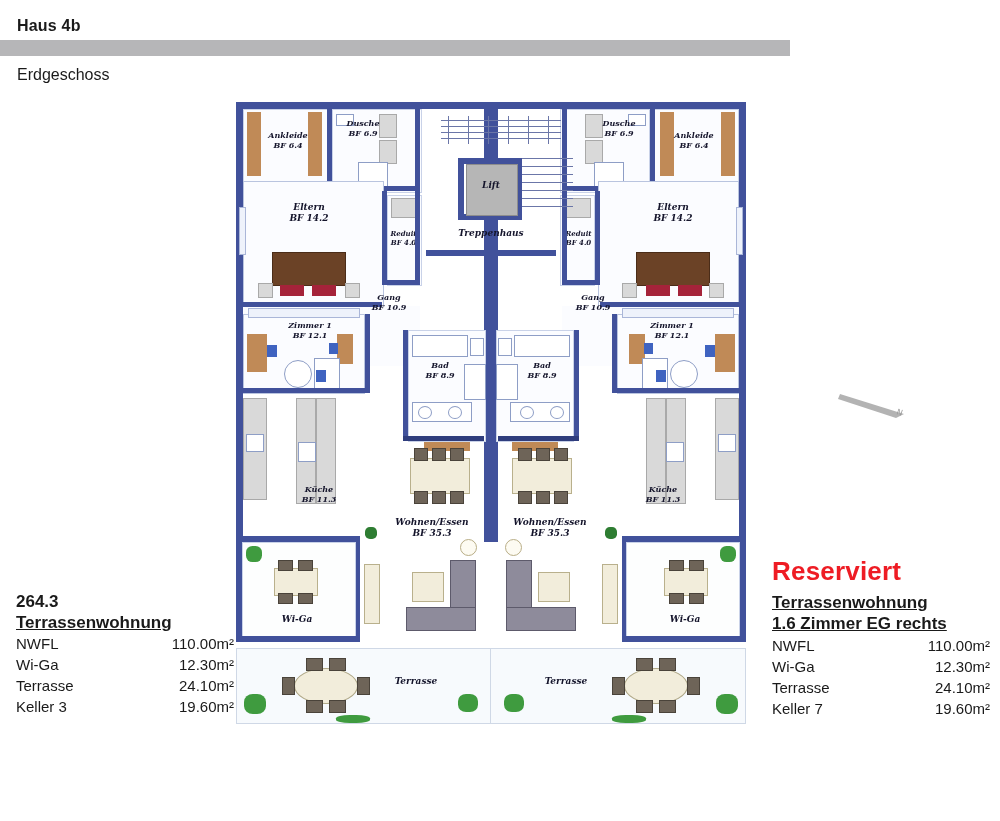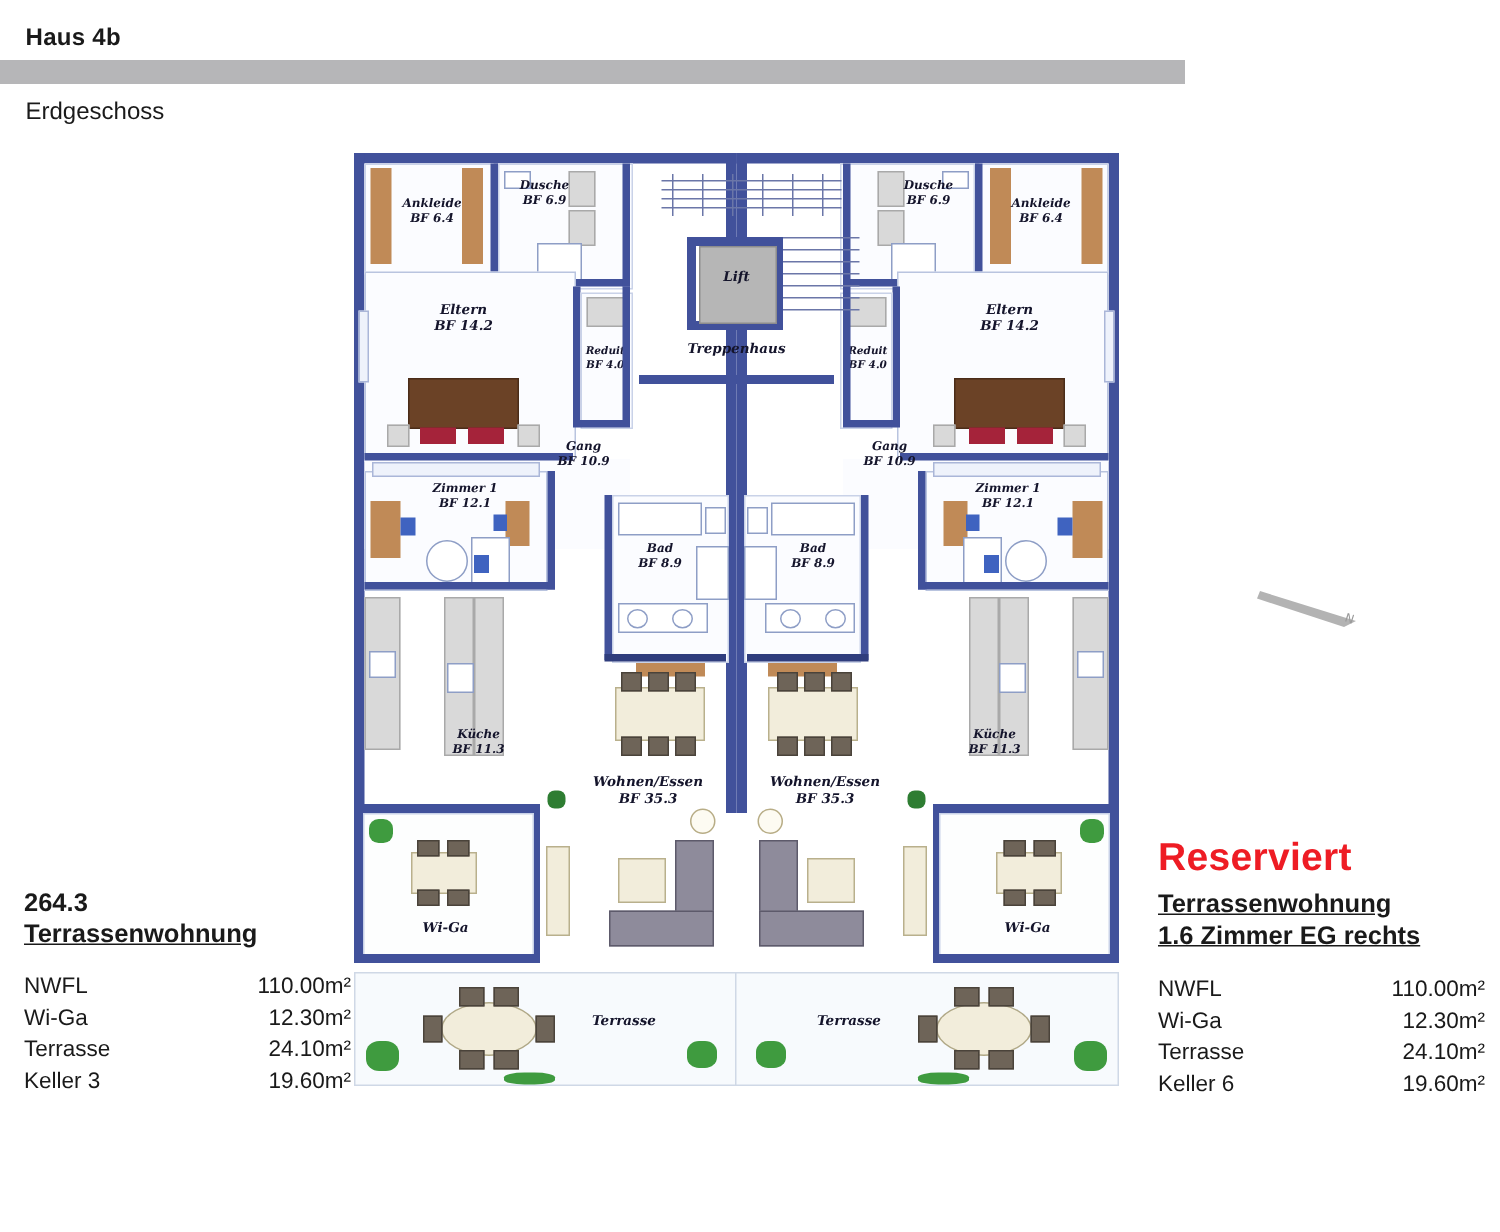--- a/index.html
+++ b/index.html
@@ -76,21 +76,21 @@
   
   #core{position:absolute;left:0;top:0;width:510px;height:620px;pointer-events:none;}
   #core .lbl{pointer-events:none;}
   .stairline{position:absolute;background:#6b76a8;height:1px;}
   .stairline.v{width:1px;height:auto;}
 
   
   .info{position:absolute;color:#1a1a1a;}
   .info .code{font-size:17px;font-weight:bold;}
   .info .type{font-size:17px;font-weight:bold;line-height:1.25;text-decoration:underline;}
-  .info table{border-collapse:collapse;margin-top:14px;font-size:15px;}
+  .info table{border-collapse:collapse;font-size:15px;}
   .info td{padding:2px 0;}
   .info td.k{width:118px;}
   .info td.v{text-align:right;width:100px;}
   #info-left{left:16px;top:592px;}
   #info-right{left:772px;top:592px;}
   #reserved-badge{
     position:absolute;left:772px;top:556px;
     font-size:26px;font-weight:bold;color:#ee1c24;
     letter-spacing:0.2px;
   }
@@ -480,18 +480,18 @@
     </tr>
     <tr>
       <td class="k">Wi-Ga</td>
       <td class="v">12.30m²</td>
     </tr>
     <tr>
       <td class="k">Terrasse</td>
       <td class="v">24.10m²</td>
     </tr>
     <tr>
-      <td class="k">Keller 6</td>
+      <td class="k">Keller 7</td>
       <td class="v">19.60m²</td>
     </tr>
   </tbody>
     </table>
 </div>
 
 </body></html>

